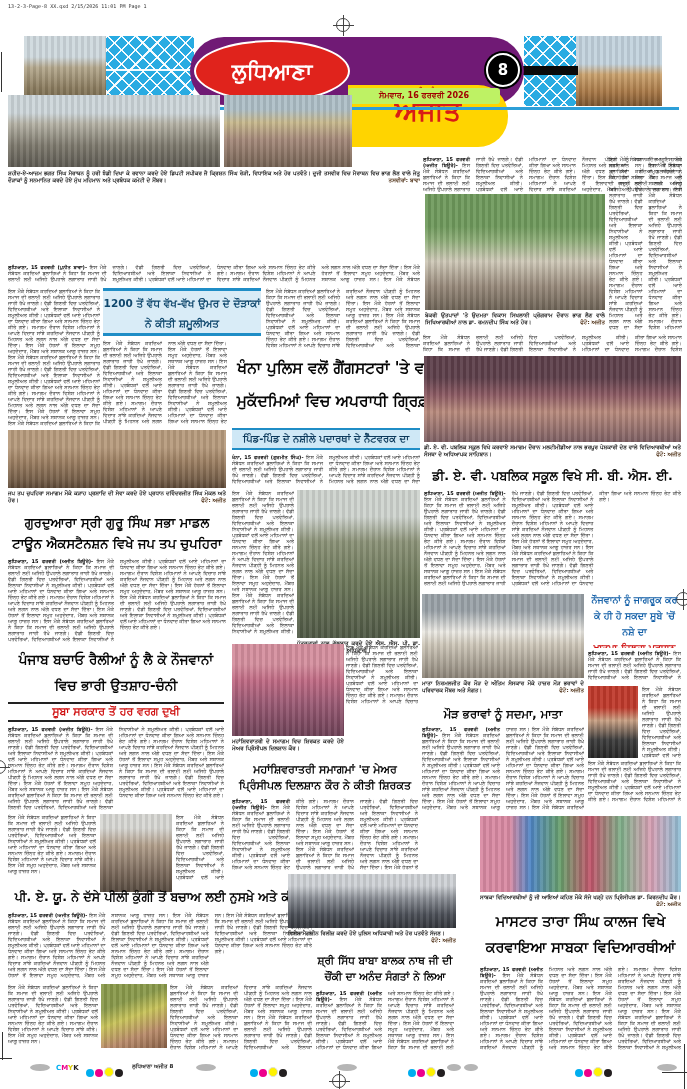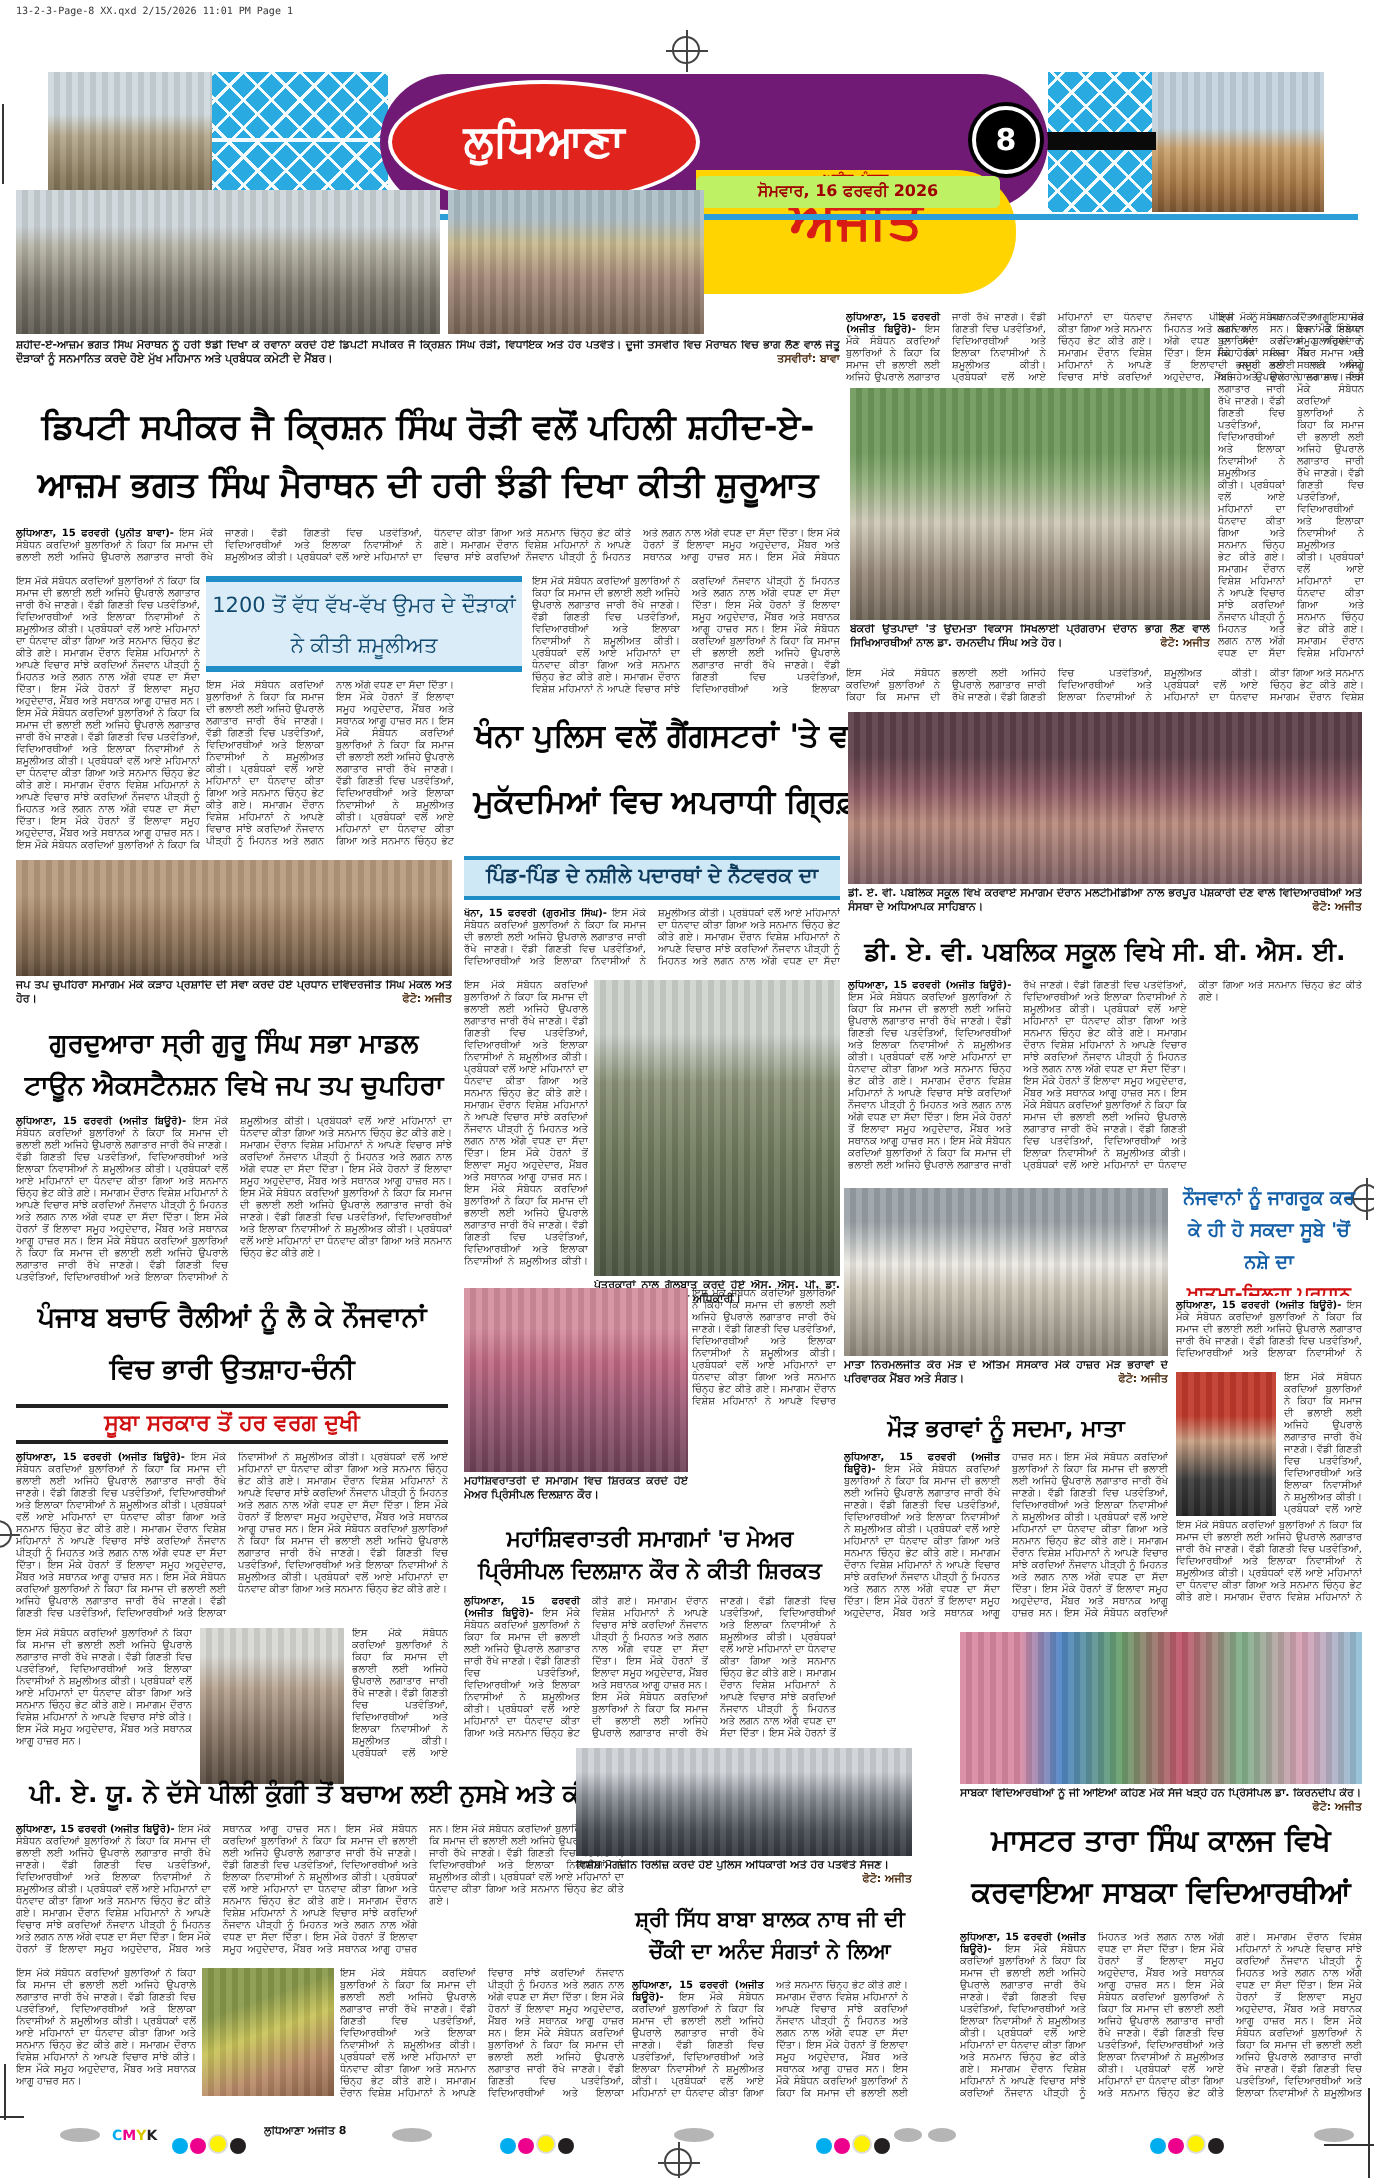--- a/index.html
+++ b/index.html
@@ -29,21 +29,21 @@
   .oval{background:#e0231c;border-radius:50%;border:2px solid #fff;display:flex;align-items:center;justify-content:center;
         color:#fff;font-weight:bold;font-size:22px;}
   .ypart{background:#ffd400;border-radius:0 30px 30px 0;text-align:center;}
   .ypart .paper{color:#d91d15;font-weight:bold;font-size:27px;line-height:34px;}
   .ypart .ednote{color:#c00000;font-weight:bold;font-size:6px;line-height:9px;}
   .datestrip{background:#bef264;border-radius:3px;color:#a00000;font-weight:bold;font-size:8px;line-height:16px;text-align:center;}
   .pgcircle{background:#000;border:2px solid #fff;border-radius:50%;color:#fff;font-weight:bold;font-size:15px;
             display:flex;align-items:center;justify-content:center;box-shadow:0 0 0 2px #000;}
   
   .boxsub{background:#d9ecf7;border-top:3px solid #1f8dc6;border-bottom:3px solid #1f8dc6;color:#10486e;
-          font-weight:normal;text-align:center;overflow:hidden;}
+          font-weight:bold;text-align:center;overflow:hidden;}
   .bluebar{background:#cfe8f6;border-top:2px solid #1f8dc6;border-bottom:2px solid #1f8dc6;color:#0d3a5c;
            font-weight:bold;text-align:center;overflow:hidden;}
   .redsub{border-top:2px solid #222;border-bottom:2px solid #222;color:#d01010;font-weight:bold;text-align:center;overflow:hidden;}
   
   .tinyfile{font-family:"DejaVu Sans Mono",monospace;font-size:5px;color:#333;white-space:nowrap;}
   .crosshair{width:14px;height:14px;border:1px solid #444;border-radius:50%;}
   .crosshair i{position:absolute;background:#444;}
   .crosshair i.h{left:-4px;top:6px;width:21px;height:1px;}
   .crosshair i.v{left:6px;top:-4px;width:1px;height:21px;}
   .dot{display:inline-block;width:8px;height:8px;border-radius:50%;margin-right:1px;}
@@ -114,21 +114,20 @@
   <div class="abs bt" style="left:423px;top:334px;width:259px;height:20px;columns:5;">
     <span>ਇਸ ਮੌਕੇ ਸੰਬੋਧਨ ਕਰਦਿਆਂ ਬੁਲਾਰਿਆਂ ਨੇ ਕਿਹਾ ਕਿ ਸਮਾਜ ਦੀ ਭਲਾਈ ਲਈ ਅਜਿਹੇ ਉਪਰਾਲੇ ਲਗਾਤਾਰ ਜਾਰੀ ਰੱਖੇ ਜਾਣਗੇ। ਵੱਡੀ ਗਿਣਤੀ ਵਿਚ ਪਤਵੰਤਿਆਂ, ਵਿਦਿਆਰਥੀਆਂ ਅਤੇ ਇਲਾਕਾ ਨਿਵਾਸੀਆਂ ਨੇ ਸ਼ਮੂਲੀਅਤ ਕੀਤੀ। ਪ੍ਰਬੰਧਕਾਂ ਵਲੋਂ ਆਏ ਮਹਿਮਾਨਾਂ ਦਾ ਧੰਨਵਾਦ ਕੀਤਾ ਗਿਆ ਅਤੇ ਸਨਮਾਨ ਚਿੰਨ੍ਹ ਭੇਟ ਕੀਤੇ ਗਏ। ਸਮਾਗਮ ਦੌਰਾਨ ਵਿਸ਼ੇਸ਼ ਮਹਿਮਾਨਾਂ ਨੇ ਆਪਣੇ ਵਿਚਾਰ ਸਾਂਝੇ ਕੀਤੇ। ਇਸ ਮੌਕੇ ਸਮੂਹ ਅਹੁਦੇਦਾਰ, ਮੈਂਬਰ ਅਤੇ ਸਥਾਨਕ ਆਗੂ ਹਾਜ਼ਰ ਸਨ।</span>
   </div>
 
   <div class="abs ph" style="left:8px;top:95px;width:212px;height:72px;background:linear-gradient(180deg,#cdd6da 0 25%,#b5b2a5 40%,#7e7a6e 70%,#5d5a52);"></div>
   <div class="abs ph" style="left:224px;top:95px;width:128px;height:72px;background:linear-gradient(180deg,#aebfc7 0 20%,#c8b98d 38%,#a5897a 62%,#746253);"></div>
   <div class="abs cap" style="left:8px;top:170px;width:412px;height:28px;">
     <span>ਸ਼ਹੀਦ-ਏ-ਆਜ਼ਮ ਭਗਤ ਸਿੰਘ ਮੈਰਾਥਨ ਨੂੰ ਹਰੀ ਝੰਡੀ ਦਿਖਾ ਕੇ ਰਵਾਨਾ ਕਰਦੇ ਹੋਏ ਡਿਪਟੀ ਸਪੀਕਰ ਜੈ ਕ੍ਰਿਸ਼ਨ ਸਿੰਘ ਰੋੜੀ, ਵਿਧਾਇਕ ਅਤੇ ਹੋਰ ਪਤਵੰ​ਤੇ। ਦੂਜੀ ਤਸਵੀਰ ਵਿਚ ਮੈਰਾਥਨ ਵਿਚ ਭਾਗ ਲੈਣ ਵਾਲੇ ਜੇਤੂ ਦੌੜਾਕਾਂ ਨੂੰ ਸਨਮਾਨਿਤ ਕਰਦੇ ਹੋਏ ਮੁੱਖ ਮਹਿਮਾਨ ਅਤੇ ਪ੍ਰਬੰਧਕ ਕਮੇਟੀ ਦੇ ਮੈਂਬਰ।</span>
     <b class="credit">ਤਸਵੀਰਾਂ: ਬਾਵਾ</b>
   </div>
-  <div class="abs hl" style="left:8px;top:200px;width:412px;height:62px;font-size:17px;line-height:29px;">ਡਿਪਟੀ ਸਪੀਕਰ ਜੈ ਕ੍ਰਿਸ਼ਨ ਸਿੰਘ ਰੋੜੀ ਵਲੋਂ ਪਹਿਲੀ ਸ਼ਹੀਦ-ਏ-ਆਜ਼ਮ ਭਗਤ ਸਿੰਘ ਮੈਰਾਥਨ ਦੀ ਹਰੀ ਝੰਡੀ ਦਿਖਾ ਕੀਤੀ ਸ਼ੁਰੂਆਤ</div>
   <div class="abs bt" style="left:8px;top:264px;width:412px;height:22px;columns:4;">
     <b class="dl">ਲੁਧਿਆਣਾ, 15 ਫਰਵਰੀ (ਪੁਨੀਤ ਬਾਵਾ)-</b>
     <span>ਇਸ ਮੌਕੇ ਸੰਬੋਧਨ ਕਰਦਿਆਂ ਬੁਲਾਰਿਆਂ ਨੇ ਕਿਹਾ ਕਿ ਸਮਾਜ ਦੀ ਭਲਾਈ ਲਈ ਅਜਿਹੇ ਉਪਰਾਲੇ ਲਗਾਤਾਰ ਜਾਰੀ ਰੱਖੇ ਜਾਣਗੇ। ਵੱਡੀ ਗਿਣਤੀ ਵਿਚ ਪਤਵੰਤਿਆਂ, ਵਿਦਿਆਰਥੀਆਂ ਅਤੇ ਇਲਾਕਾ ਨਿਵਾਸੀਆਂ ਨੇ ਸ਼ਮੂਲੀਅਤ ਕੀਤੀ। ਪ੍ਰਬੰਧਕਾਂ ਵਲੋਂ ਆਏ ਮਹਿਮਾਨਾਂ ਦਾ ਧੰਨਵਾਦ ਕੀਤਾ ਗਿਆ ਅਤੇ ਸਨਮਾਨ ਚਿੰਨ੍ਹ ਭੇਟ ਕੀਤੇ ਗਏ। ਸਮਾਗਮ ਦੌਰਾਨ ਵਿਸ਼ੇਸ਼ ਮਹਿਮਾਨਾਂ ਨੇ ਆਪਣੇ ਵਿਚਾਰ ਸਾਂਝੇ ਕਰਦਿਆਂ ਨੌਜਵਾਨ ਪੀੜ੍ਹੀ ਨੂੰ ਮਿਹਨਤ ਅਤੇ ਲਗਨ ਨਾਲ ਅੱਗੇ ਵਧਣ ਦਾ ਸੱਦਾ ਦਿੱਤਾ। ਇਸ ਮੌਕੇ ਹੋਰਨਾਂ ਤੋਂ ਇਲਾਵਾ ਸਮੂਹ ਅਹੁਦੇਦਾਰ, ਮੈਂਬਰ ਅਤੇ ਸਥਾਨਕ ਆਗੂ ਹਾਜ਼ਰ ਸਨ। ਇਸ ਮੌਕੇ ਸੰਬੋਧਨ ਕਰਦਿਆਂ ਬੁਲਾਰਿਆਂ ਨੇ ਕਿਹਾ ਕਿ ਸਮਾਜ ਦੀ ਭਲਾਈ ਲਈ ਅਜਿਹੇ ਉਪਰਾਲੇ ਲਗਾਤਾਰ ਜਾਰੀ ਰੱਖੇ ਜਾਣਗੇ। ਵੱਡੀ ਗਿਣਤੀ ਵਿਚ ਪਤਵੰਤਿਆਂ, ਵਿਦਿਆਰਥੀਆਂ ਅਤੇ ਇਲਾਕਾ ਨਿਵਾਸੀਆਂ ਨੇ ਸ਼ਮੂਲੀਅਤ ਕੀਤੀ। ਪ੍ਰਬੰਧਕਾਂ ਵਲੋਂ ਆਏ ਮਹਿਮਾਨਾਂ ਦਾ ਧੰਨਵਾਦ ਕੀਤਾ ਗਿਆ ਅਤੇ ਸਨਮਾਨ ਚਿੰਨ੍ਹ ਭੇਟ ਕੀਤੇ ਗਏ। ਸਮਾਗਮ ਦੌਰਾਨ ਵਿਸ਼ੇਸ਼ ਮਹਿਮਾਨਾਂ ਨੇ ਆਪਣੇ ਵਿਚਾਰ ਸਾਂਝੇ ਕਰਦਿਆਂ ਨੌਜਵਾਨ ਪੀੜ੍ਹੀ ਨੂੰ ਮਿਹਨਤ ਅਤੇ ਲਗਨ ਨਾਲ ਅੱਗੇ ਵਧਣ ਦਾ ਸੱਦਾ ਦਿੱਤਾ। ਇਸ ਮੌਕੇ ਹੋਰਨਾਂ ਤੋਂ ਇਲਾਵਾ ਸਮੂਹ ਅਹੁਦੇਦਾਰ, ਮੈਂਬਰ ਅਤੇ ਸਥਾਨਕ ਆਗੂ ਹਾਜ਼ਰ ਸਨ। ਇਸ ਮੌਕੇ ਸੰਬੋਧਨ ਕਰਦਿਆਂ ਬੁਲਾਰਿਆਂ ਨੇ ਕਿਹਾ ਕਿ ਸਮਾਜ ਦੀ ਭਲਾਈ ਲਈ ਅਜਿਹੇ ਉਪਰਾਲੇ ਲਗਾਤਾਰ ਜਾਰੀ ਰੱਖੇ ਜਾਣਗੇ। ਵੱਡੀ ਗਿਣਤੀ ਵਿਚ ਪਤਵੰਤਿਆਂ, ਵਿਦਿਆਰਥੀਆਂ ਅਤੇ ਇਲਾਕਾ ਨਿਵਾਸੀਆਂ ਨੇ ਸ਼ਮੂਲੀਅਤ ਕੀਤੀ। ਪ੍ਰਬੰਧਕਾਂ ਵਲੋਂ ਆਏ ਮਹਿਮਾਨਾਂ ਦਾ ਧੰਨਵਾਦ ਕੀਤਾ ਗਿਆ ਅਤੇ ਸਨਮਾਨ ਚਿੰਨ੍ਹ ਭੇਟ ਕੀਤੇ ਗਏ।</span>
   </div>
   <div class="abs boxsub" style="left:103px;top:288px;width:158px;height:48px;font-size:10.5px;line-height:20px;padding-top:2px;">1200 ਤੋਂ ਵੱਧ ਵੱਖ-ਵੱਖ ਉਮਰ ਦੇ ਦੌੜਾਕਾਂ ਨੇ ਕੀਤੀ ਸ਼ਮੂਲੀਅਤ</div>
   <div class="abs bt" style="left:8px;top:288px;width:92px;height:140px;columns:1;">
     <span>ਇਸ ਮੌਕੇ ਸੰਬੋਧਨ ਕਰਦਿਆਂ ਬੁਲਾਰਿਆਂ ਨੇ ਕਿਹਾ ਕਿ ਸਮਾਜ ਦੀ ਭਲਾਈ ਲਈ ਅਜਿਹੇ ਉਪਰਾਲੇ ਲਗਾਤਾਰ ਜਾਰੀ ਰੱਖੇ ਜਾਣਗੇ। ਵੱਡੀ ਗਿਣਤੀ ਵਿਚ ਪਤਵੰਤਿਆਂ, ਵਿਦਿਆਰਥੀਆਂ ਅਤੇ ਇਲਾਕਾ ਨਿਵਾਸੀਆਂ ਨੇ ਸ਼ਮੂਲੀਅਤ ਕੀਤੀ। ਪ੍ਰਬੰਧਕਾਂ ਵਲੋਂ ਆਏ ਮਹਿਮਾਨਾਂ ਦਾ ਧੰਨਵਾਦ ਕੀਤਾ ਗਿਆ ਅਤੇ ਸਨਮਾਨ ਚਿੰਨ੍ਹ ਭੇਟ ਕੀਤੇ ਗਏ। ਸਮਾਗਮ ਦੌਰਾਨ ਵਿਸ਼ੇਸ਼ ਮਹਿਮਾਨਾਂ ਨੇ ਆਪਣੇ ਵਿਚਾਰ ਸਾਂਝੇ ਕਰਦਿਆਂ ਨੌਜਵਾਨ ਪੀੜ੍ਹੀ ਨੂੰ ਮਿਹਨਤ ਅਤੇ ਲਗਨ ਨਾਲ ਅੱਗੇ ਵਧਣ ਦਾ ਸੱਦਾ ਦਿੱਤਾ। ਇਸ ਮੌਕੇ ਹੋਰਨਾਂ ਤੋਂ ਇਲਾਵਾ ਸਮੂਹ ਅਹੁਦੇਦਾਰ, ਮੈਂਬਰ ਅਤੇ ਸਥਾਨਕ ਆਗੂ ਹਾਜ਼ਰ ਸਨ। ਇਸ ਮੌਕੇ ਸੰਬੋਧਨ ਕਰਦਿਆਂ ਬੁਲਾਰਿਆਂ ਨੇ ਕਿਹਾ ਕਿ ਸਮਾਜ ਦੀ ਭਲਾਈ ਲਈ ਅਜਿਹੇ ਉਪਰਾਲੇ ਲਗਾਤਾਰ ਜਾਰੀ ਰੱਖੇ ਜਾਣਗੇ। ਵੱਡੀ ਗਿਣਤੀ ਵਿਚ ਪਤਵੰਤਿਆਂ, ਵਿਦਿਆਰਥੀਆਂ ਅਤੇ ਇਲਾਕਾ ਨਿਵਾਸੀਆਂ ਨੇ ਸ਼ਮੂਲੀਅਤ ਕੀਤੀ। ਪ੍ਰਬੰਧਕਾਂ ਵਲੋਂ ਆਏ ਮਹਿਮਾਨਾਂ ਦਾ ਧੰਨਵਾਦ ਕੀਤਾ ਗਿਆ ਅਤੇ ਸਨਮਾਨ ਚਿੰਨ੍ਹ ਭੇਟ ਕੀਤੇ ਗਏ। ਸਮਾਗਮ ਦੌਰਾਨ ਵਿਸ਼ੇਸ਼ ਮਹਿਮਾਨਾਂ ਨੇ ਆਪਣੇ ਵਿਚਾਰ ਸਾਂਝੇ ਕਰਦਿਆਂ ਨੌਜਵਾਨ ਪੀੜ੍ਹੀ ਨੂੰ ਮਿਹਨਤ ਅਤੇ ਲਗਨ ਨਾਲ ਅੱਗੇ ਵਧਣ ਦਾ ਸੱਦਾ ਦਿੱਤਾ। ਇਸ ਮੌਕੇ ਹੋਰਨਾਂ ਤੋਂ ਇਲਾਵਾ ਸਮੂਹ ਅਹੁਦੇਦਾਰ, ਮੈਂਬਰ ਅਤੇ ਸਥਾਨਕ ਆਗੂ ਹਾਜ਼ਰ ਸਨ। ਇਸ ਮੌਕੇ ਸੰਬੋਧਨ ਕਰਦਿਆਂ ਬੁਲਾਰਿਆਂ ਨੇ ਕਿਹਾ ਕਿ ਸਮਾਜ ਦੀ ਭਲਾਈ ਲਈ ਅਜਿਹੇ ਉਪਰਾਲੇ ਲਗਾਤਾਰ ਜਾਰੀ ਰੱਖੇ ਜਾਣਗੇ। ਵੱਡੀ ਗਿਣਤੀ ਵਿਚ ਪਤਵੰਤਿਆਂ, ਵਿਦਿਆਰਥੀਆਂ ਅਤੇ ਇਲਾਕਾ ਨਿਵਾਸੀਆਂ ਨੇ ਸ਼ਮੂਲੀਅਤ ਕੀਤੀ। ਪ੍ਰਬੰਧਕਾਂ ਵਲੋਂ ਆਏ ਮਹਿਮਾਨਾਂ ਦਾ ਧੰਨਵਾਦ ਕੀਤਾ ਗਿਆ ਅਤੇ ਸਨਮਾਨ ਚਿੰਨ੍ਹ ਭੇਟ ਕੀਤੇ ਗਏ।</span>
   </div>
   <div class="abs bt" style="left:266px;top:288px;width:154px;height:60px;columns:2;">
     <span>ਇਸ ਮੌਕੇ ਸੰਬੋਧਨ ਕਰਦਿਆਂ ਬੁਲਾਰਿਆਂ ਨੇ ਕਿਹਾ ਕਿ ਸਮਾਜ ਦੀ ਭਲਾਈ ਲਈ ਅਜਿਹੇ ਉਪਰਾਲੇ ਲਗਾਤਾਰ ਜਾਰੀ ਰੱਖੇ ਜਾਣਗੇ। ਵੱਡੀ ਗਿਣਤੀ ਵਿਚ ਪਤਵੰਤਿਆਂ, ਵਿਦਿਆਰਥੀਆਂ ਅਤੇ ਇਲਾਕਾ ਨਿਵਾਸੀਆਂ ਨੇ ਸ਼ਮੂਲੀਅਤ ਕੀਤੀ। ਪ੍ਰਬੰਧਕਾਂ ਵਲੋਂ ਆਏ ਮਹਿਮਾਨਾਂ ਦਾ ਧੰਨਵਾਦ ਕੀਤਾ ਗਿਆ ਅਤੇ ਸਨਮਾਨ ਚਿੰਨ੍ਹ ਭੇਟ ਕੀਤੇ ਗਏ। ਸਮਾਗਮ ਦੌਰਾਨ ਵਿਸ਼ੇਸ਼ ਮਹਿਮਾਨਾਂ ਨੇ ਆਪਣੇ ਵਿਚਾਰ ਸਾਂਝੇ ਕਰਦਿਆਂ ਨੌਜਵਾਨ ਪੀੜ੍ਹੀ ਨੂੰ ਮਿਹਨਤ ਅਤੇ ਲਗਨ ਨਾਲ ਅੱਗੇ ਵਧਣ ਦਾ ਸੱਦਾ ਦਿੱਤਾ। ਇਸ ਮੌਕੇ ਹੋਰਨਾਂ ਤੋਂ ਇਲਾਵਾ ਸਮੂਹ ਅਹੁਦੇਦਾਰ, ਮੈਂਬਰ ਅਤੇ ਸਥਾਨਕ ਆਗੂ ਹਾਜ਼ਰ ਸਨ। ਇਸ ਮੌਕੇ ਸੰਬੋਧਨ ਕਰਦਿਆਂ ਬੁਲਾਰਿਆਂ ਨੇ ਕਿਹਾ ਕਿ ਸਮਾਜ ਦੀ ਭਲਾਈ ਲਈ ਅਜਿਹੇ ਉਪਰਾਲੇ ਲਗਾਤਾਰ ਜਾਰੀ ਰੱਖੇ ਜਾਣਗੇ। ਵੱਡੀ ਗਿਣਤੀ ਵਿਚ ਪਤਵੰਤਿਆਂ, ਵਿਦਿਆਰਥੀਆਂ ਅਤੇ ਇਲਾਕਾ ਨਿਵਾਸੀਆਂ ਨੇ ਸ਼ਮੂਲੀਅਤ ਕੀਤੀ। ਪ੍ਰਬੰਧਕਾਂ ਵਲੋਂ ਆਏ ਮਹਿਮਾਨਾਂ ਦਾ ਧੰਨਵਾਦ ਕੀਤਾ ਗਿਆ ਅਤੇ ਸਨਮਾਨ ਚਿੰਨ੍ਹ ਭੇਟ ਕੀਤੇ ਗਏ। ਸਮਾਗਮ ਦੌਰਾਨ ਵਿਸ਼ੇਸ਼ ਮਹਿਮਾਨਾਂ ਨੇ ਆਪਣੇ ਵਿਚਾਰ ਸਾਂਝੇ ਕਰਦਿਆਂ ਨੌਜਵਾਨ ਪੀੜ੍ਹੀ ਨੂੰ ਮਿਹਨਤ ਅਤੇ ਲਗਨ ਨਾਲ ਅੱਗੇ ਵਧਣ ਦਾ ਸੱਦਾ ਦਿੱਤਾ। ਇਸ ਮੌਕੇ ਹੋਰਨਾਂ ਤੋਂ ਇਲਾਵਾ ਸਮੂਹ ਅਹੁਦੇਦਾਰ, ਮੈਂਬਰ ਅਤੇ ਸਥਾਨਕ ਆਗੂ ਹਾਜ਼ਰ ਸਨ। ਇਸ ਮੌਕੇ ਸੰਬੋਧਨ ਕਰਦਿਆਂ ਬੁਲਾਰਿਆਂ ਨੇ ਕਿਹਾ ਕਿ ਸਮਾਜ ਦੀ ਭਲਾਈ ਲਈ ਅਜਿਹੇ ਉਪਰਾਲੇ ਲਗਾਤਾਰ ਜਾਰੀ ਰੱਖੇ ਜਾਣਗੇ। ਵੱਡੀ ਗਿਣਤੀ ਵਿਚ ਪਤਵੰਤਿਆਂ, ਵਿਦਿਆਰਥੀਆਂ ਅਤੇ ਇਲਾਕਾ ਨਿਵਾਸੀਆਂ ਨੇ ਸ਼ਮੂਲੀਅਤ ਕੀਤੀ। ਪ੍ਰਬੰਧਕਾਂ ਵਲੋਂ ਆਏ ਮਹਿਮਾਨਾਂ ਦਾ ਧੰਨਵਾਦ ਕੀਤਾ ਗਿਆ ਅਤੇ ਸਨਮਾਨ ਚਿੰਨ੍ਹ ਭੇਟ ਕੀਤੇ ਗਏ।</span>

